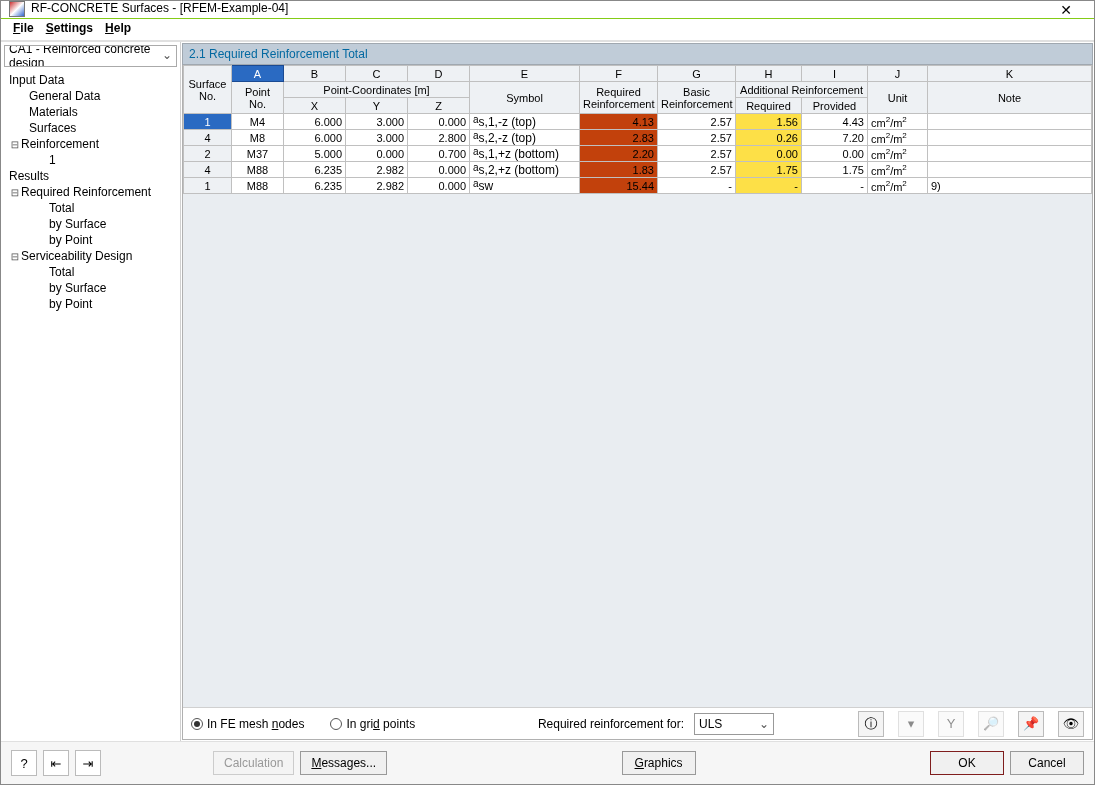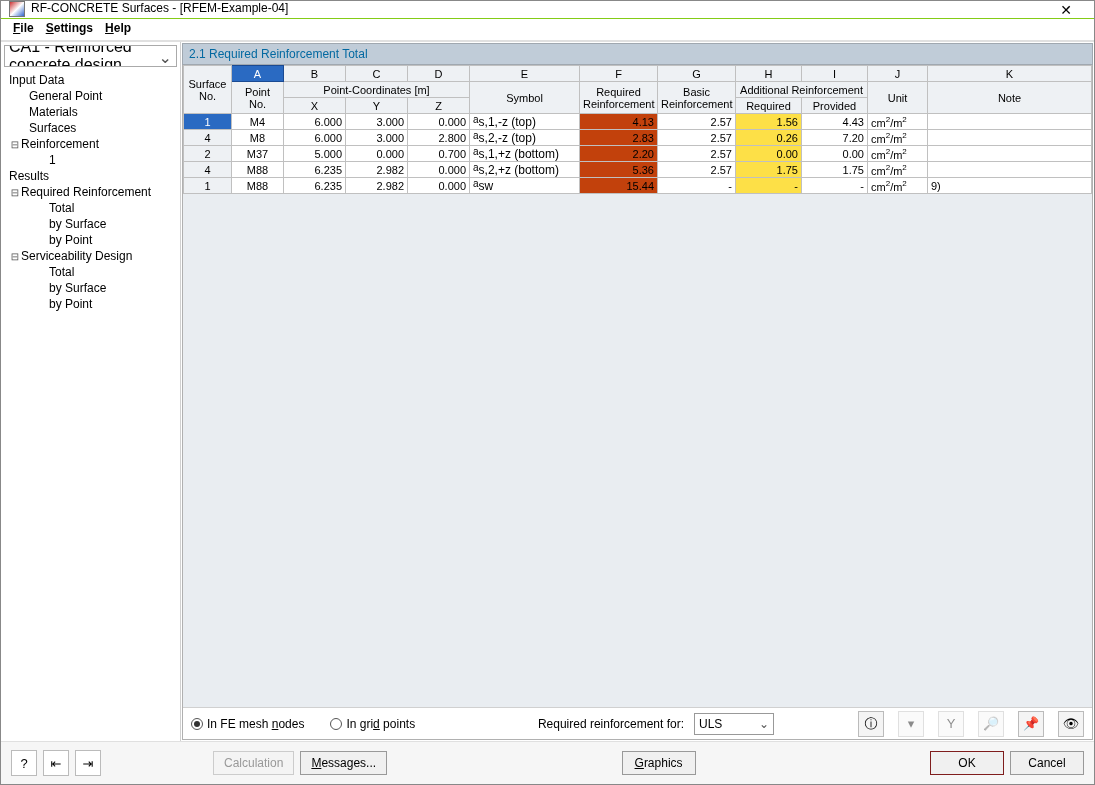--- a/index.html
+++ b/index.html
@@ -62,21 +62,21 @@
     flex-direction:column;
     background:#fff;
   }
   .combo {
     margin:3px;
     height:22px;
     border:1px solid #aaa;
     background:#fff;
     display:flex;align-items:center;
     padding:8px 4px;
-    font-size:16px;
+    font-size:12px;
     position:relative;
     overflow:hidden;
   }
   .combo::after {
     content:"⌄";
     position:absolute;right:4px;top:2px;
     color:#555;
   }
   .tree {
     flex:1;
@@ -219,21 +219,21 @@
   <div class="body">
     <div class="sidebar">
       <div class="combo">
         <span>CA1 - Reinforced concrete design</span>
       </div>
       <div class="tree">
         <div class="tree-row lvl1">
             <span>Input Data</span>
           </div>
         <div class="tree-row lvl2">
-            <span>General Point</span>
+            <span>General Data</span>
           </div>
         <div class="tree-row lvl2">
             <span>Materials</span>
           </div>
         <div class="tree-row lvl2">
             <span>Surfaces</span>
           </div>
         <div class="tree-row lvl1">
             <span class="expander">⊟</span>
             <span>Reinforcement</span>
@@ -367,21 +367,21 @@
                 <td class="txt">cm<sup>2</sup>/m<sup>2</sup></td>
                 <td class="txt"></td>
               </tr>
               <tr>
                 <td class="rh">4</td>
                 <td class="ctr">M88</td>
                 <td class="num">6.235</td>
                 <td class="num">2.982</td>
                 <td class="num">0.000</td>
                 <td class="txt" style="font-size:10px">a<sub>s,2,+z (bottom)</sub></td>
-                <td class="num cream">5.36</td>
+                <td class="num cream">1.83</td>
                 <td class="num">2.57</td>
                 <td class="num cream2">1.75</td>
                 <td class="num">1.75</td>
                 <td class="txt">cm<sup>2</sup>/m<sup>2</sup></td>
                 <td class="txt"></td>
               </tr>
               <tr>
                 <td class="rh">1</td>
                 <td class="ctr">M88</td>
                 <td class="num">6.235</td>

